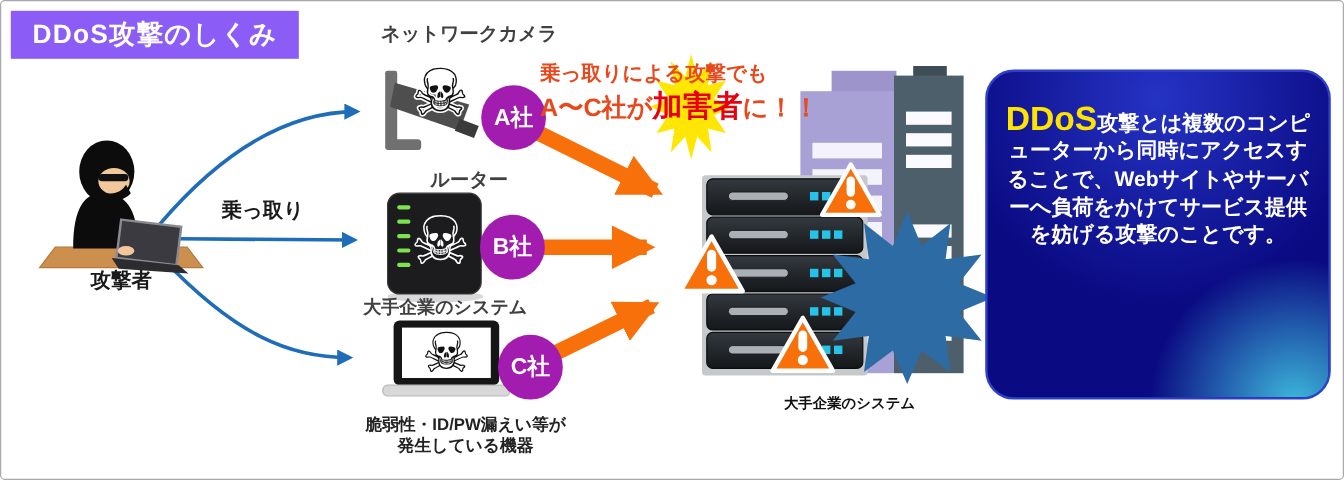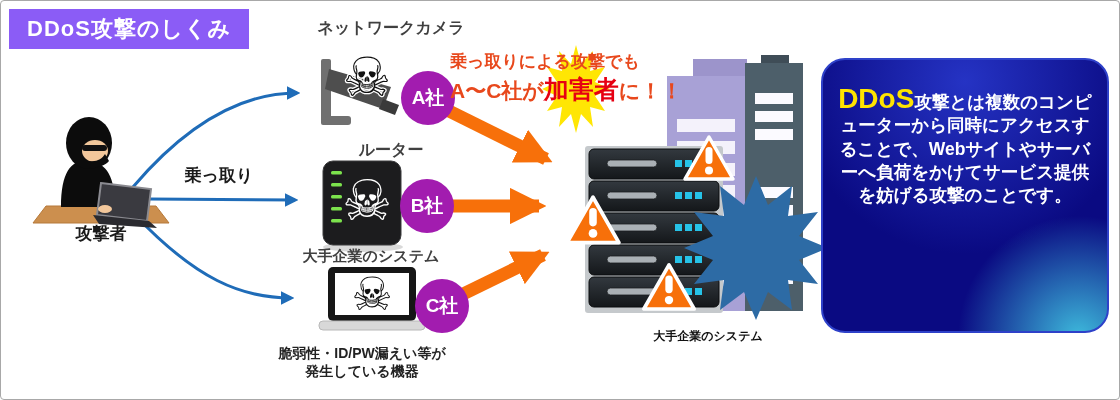--- a/index.html
+++ b/index.html
@@ -178,21 +178,21 @@
 
   <div class="abs title-box">DDoS攻撃のしくみ</div>
 
   <div class="abs plain-label" style="left:45px;top:221px;width:110px;">攻撃者</div>
   <div class="abs plain-label" style="left:168px;top:163px;width:100px;">乗っ取り</div>
 
   <div class="abs dev-label" style="left:310px;top:17px;width:160px;">ネットワークカメラ</div>
   <div class="abs dev-label" style="left:330px;top:139px;width:120px;">ルーター</div>
   <div class="abs dev-label" style="left:290px;top:246px;width:160px;font-size:15px;">大手企業のシステム</div>
 
-  <div class="abs note" style="left:266px;top:344px;width:190px;text-align:center;">
+  <div class="abs note" style="left:292px;top:344px;width:190px;text-align:center;">
     <div>脆弱性・ID/PW漏えい等が</div>
     <div>発生している機器</div>
   </div>
 
   <div class="abs company-circle" style="left:400px;top:70px;">A社</div>
   <div class="abs company-circle" style="left:399px;top:178px;">B社</div>
   <div class="abs company-circle" style="left:414px;top:278px;">C社</div>
 
   <div class="abs burst-text" style="left:449px;top:51px;">
     <div class="burst-line1">乗っ取りによる攻撃でも</div>

